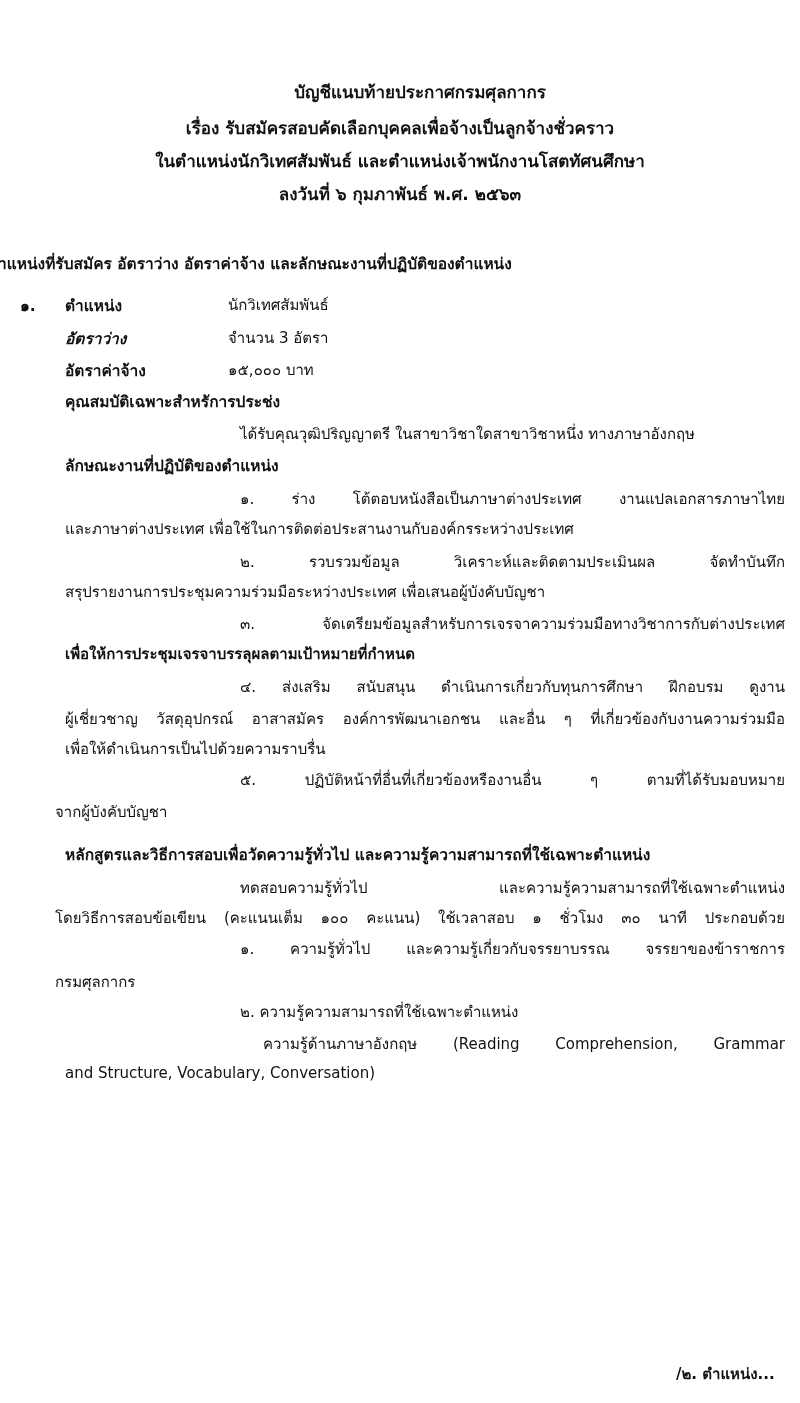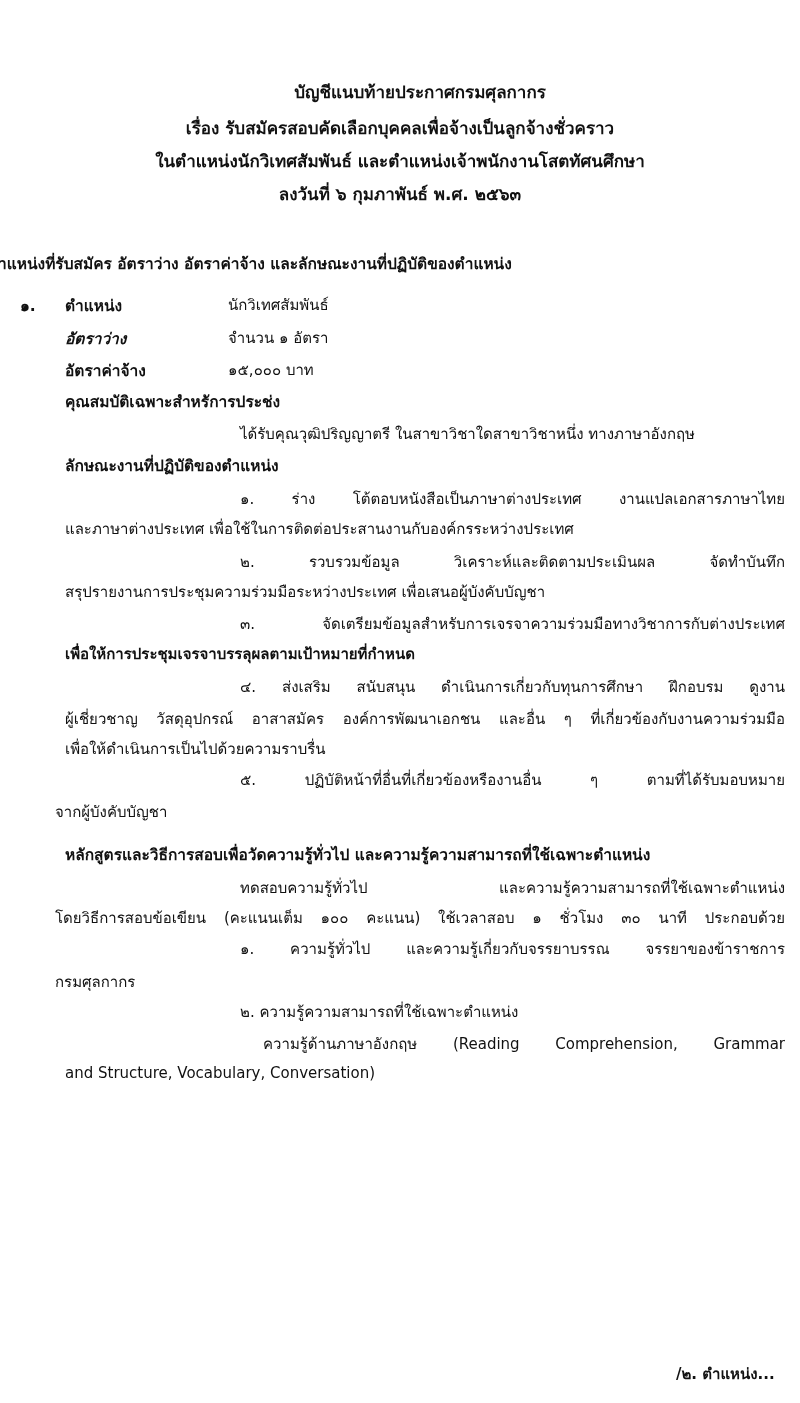--- a/index.html
+++ b/index.html
@@ -23,21 +23,21 @@
 <div class="abs title" style="top:147px;">ในตำแหน่งนักวิเทศสัมพันธ์ และตำแหน่งเจ้าพนักงานโสตทัศนศึกษา</div>
 <div class="abs title" style="top:180px;">ลงวันที่  ๖  กุมภาพันธ์  พ.ศ. ๒๕๖๓</div>
 
 <div class="abs hd" style="top:251px; left:-12px;">ตำแหน่งที่รับสมัคร อัตราว่าง อัตราค่าจ้าง และลักษณะงานที่ปฏิบัติของตำแหน่ง</div>
 
 <div class="abs hd" style="top:293px; left:20px;">๑.</div>
 <div class="abs hd" style="top:293px; left:65px;">ตำแหน่ง</div>
 <div class="abs body-text" style="top:293px; left:228px;">นักวิเทศสัมพันธ์</div>
 
 <div class="abs hd" style="top:326px; left:65px;font-style:italic;">อัตราว่าง</div>
-<div class="abs body-text" style="top:326px; left:228px;">จำนวน ๑ อัตรา</div>
+<div class="abs body-text" style="top:326px; left:228px;">จำนวน 3 อัตรา</div>
 
 <div class="abs hd" style="top:358px; left:65px;text-align:right;">อัตราค่าจ้าง</div>
 <div class="abs body-text" style="top:358px; left:228px;">๑๕,๐๐๐ บาท</div>
 
 <div class="abs hd" style="top:389px; left:65px;">คุณสมบัติเฉพาะสำหรัการประช่ง</div>
 <div class="abs body-text" style="top:422px; left:240px;">ได้รับคุณวุฒิปริญญาตรี ในสาขาวิชาใดสาขาวิชาหนึ่ง ทางภาษาอังกฤษ</div>
 
 <div class="abs hd" style="top:453px; left:65px;">ลักษณะงานที่ปฏิบัติของตำแหน่ง</div>
 
 <div class="abs body-text just" style="top:487px; left:240px; width:545px;">๑. ร่าง โต้ตอบหนังสือเป็นภาษาต่างประเทศ งานแปลเอกสารภาษาไทย</div>

